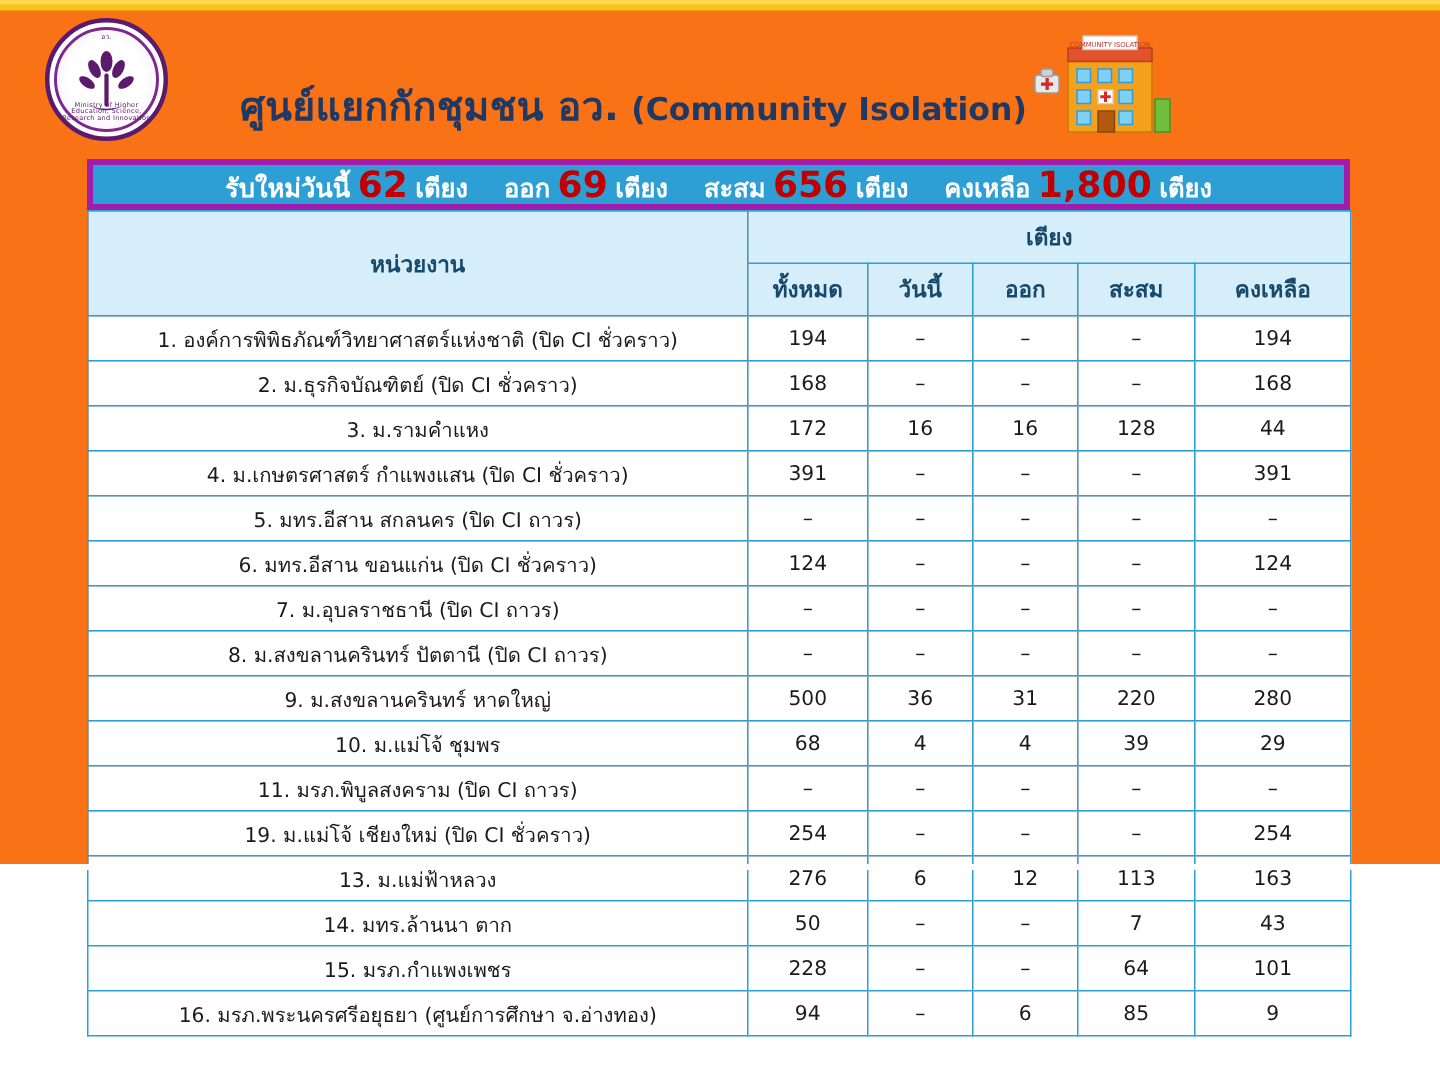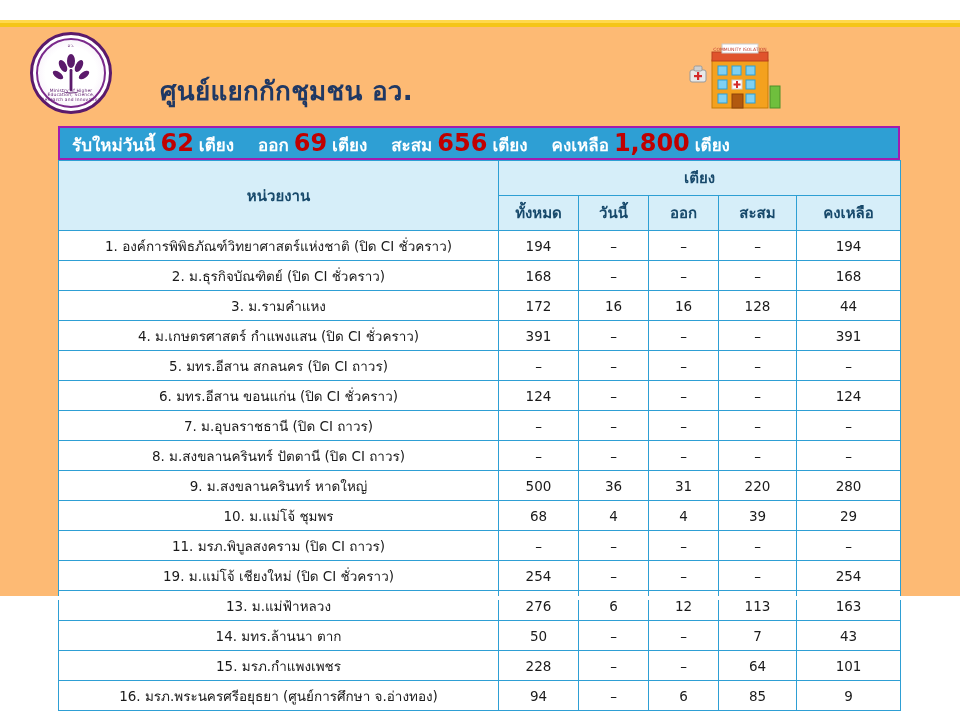--- a/index.html
+++ b/index.html
@@ -6,22 +6,21 @@
   html, body {
     margin: 0; padding: 0;
     width: 960px; height: 720px;
     font-family: "DejaVu Sans", "Liberation Sans", sans-serif;
     background: #ffffff;
     overflow: hidden;
   }
   .page {
     position: relative;
     width: 960px; height: 580px;
-    background: #fdba74;
-    margin-top: 20px;
+    background: #f97316;
   }
   
   .top-bar {
     position: absolute;
     top: 0; left: 0;
     width: 960px; height: 7px;
     background: #f5c518;
   }
   .top-bar-inner {
     position: absolute;
@@ -92,23 +91,24 @@
     width: 96px; height: 72px;
   }
   .building svg { display: block; }
 
   
   .summary {
     position: absolute;
     top: 106px; left: 58px;
     width: 842px; height: 34px;
     background: #2e9fd4;
-    border: 2px solid #a21caf;
+    border: 4px solid #a21caf;
     display: flex;
     align-items: center;
+    justify-content: center;
     gap: 0px;
   }
   .summary .grp {
     display: inline-flex;
     align-items: baseline;
     color: #ffffff;
     font-size: 17px;
     font-weight: bold;
     padding: 0 12px;
   }
@@ -203,20 +203,21 @@
             <path d="M10 40 q10 5 20 0 q-10 3 -20 0z"></path>
           </g>
         </svg>
       </span>
       <div class="logo-bottom-text">Ministry of Higher Education, Science, Research and Innovation</div>
     </div>
   </div>
 
   <div class="header">
     <span class="th">ศูนย์แยกกักชุมชน อว.</span>
+    <span class="en">(Community  Isolation)</span>
   </div>
 
   <div class="building">
     <svg width="96" height="72" viewBox="0 0 96 72" aria-hidden="true">
 
       <rect x="2" y="28" width="16" height="12" rx="2" fill="#e8e8e8" stroke="#9a9a9a"></rect>
       <rect x="6" y="24" width="8" height="5" rx="1.5" fill="#d0d0d0" stroke="#9a9a9a"></rect>
       <rect x="9" y="30" width="2.2" height="8" fill="#d42a2a"></rect>
       <rect x="6" y="33" width="8" height="2.2" fill="#d42a2a"></rect>
 

